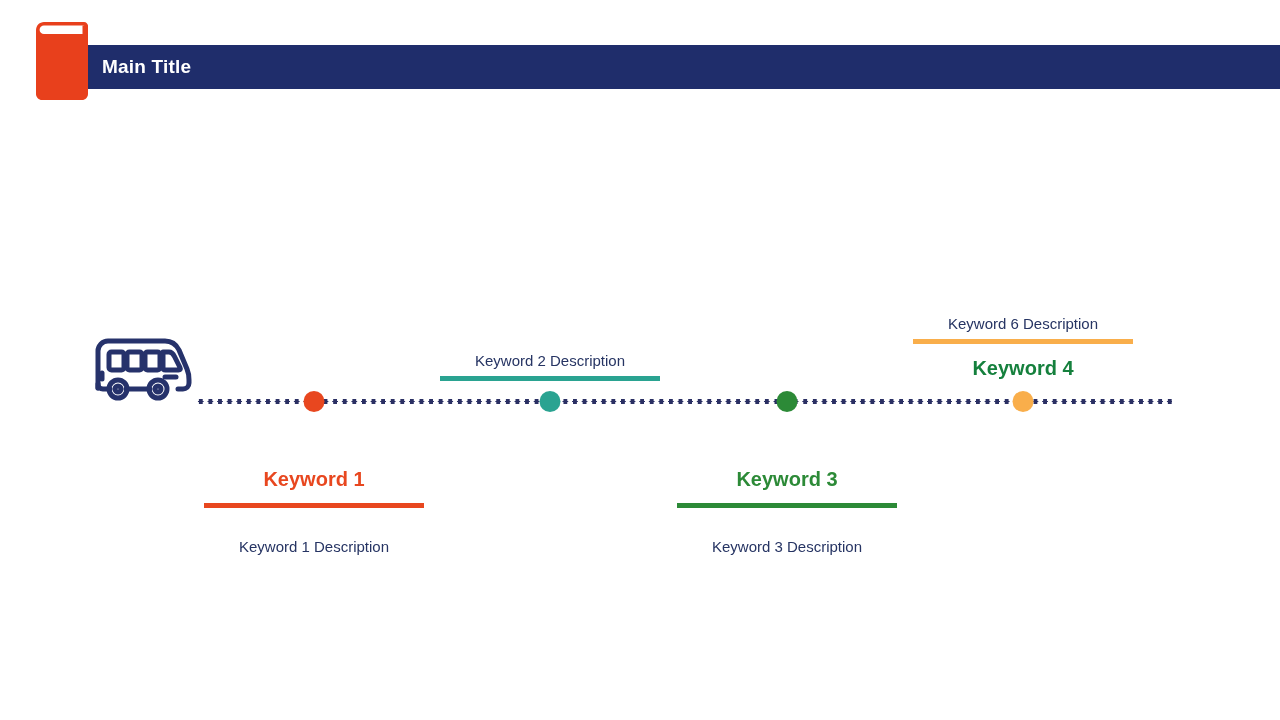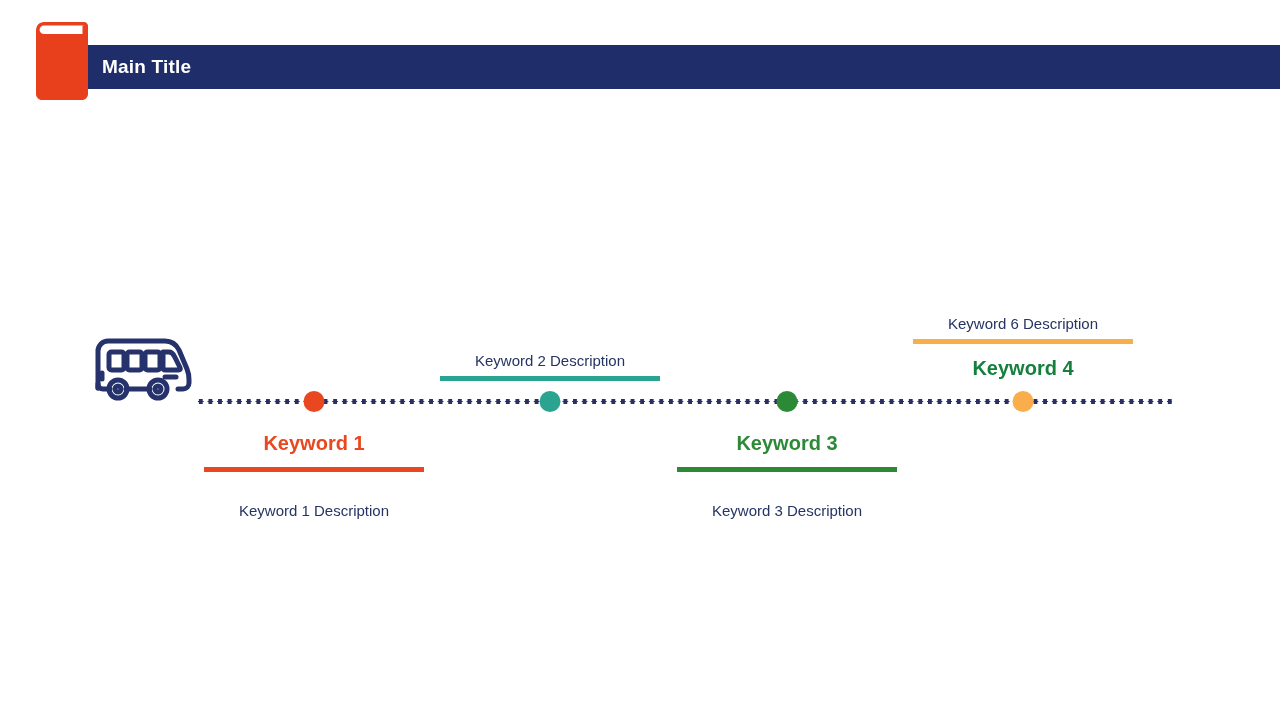--- a/index.html
+++ b/index.html
@@ -86,20 +86,21 @@
     text-align: center;
   }
   .stack.above { bottom: 339px; }
   .stack.below { top: 430px; }
 
   .kw-title {
     font-size: 20px;
     font-weight: bold;
     line-height: 26px;
     white-space: nowrap;
+    margin-top: 36px;
   }
   .kw-desc {
     font-size: 15px;
     font-weight: normal;
     color: #263463;
     line-height: 22px;
     white-space: nowrap;
   }
   .kw-rule {
     width: 220px;

